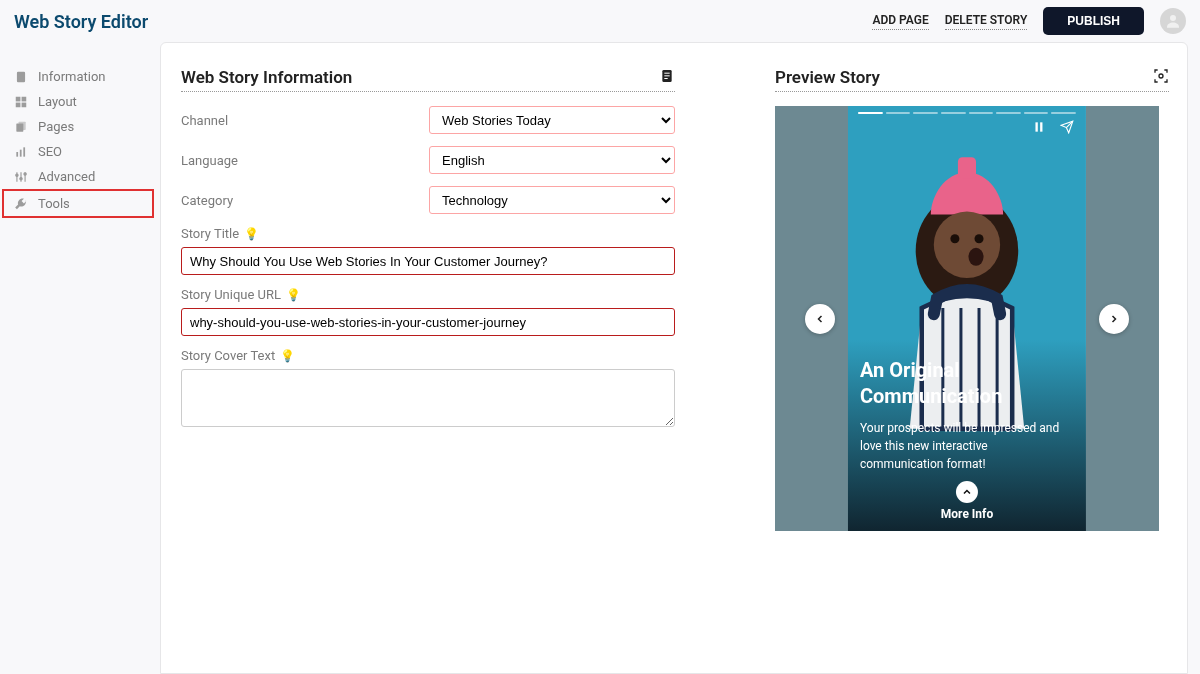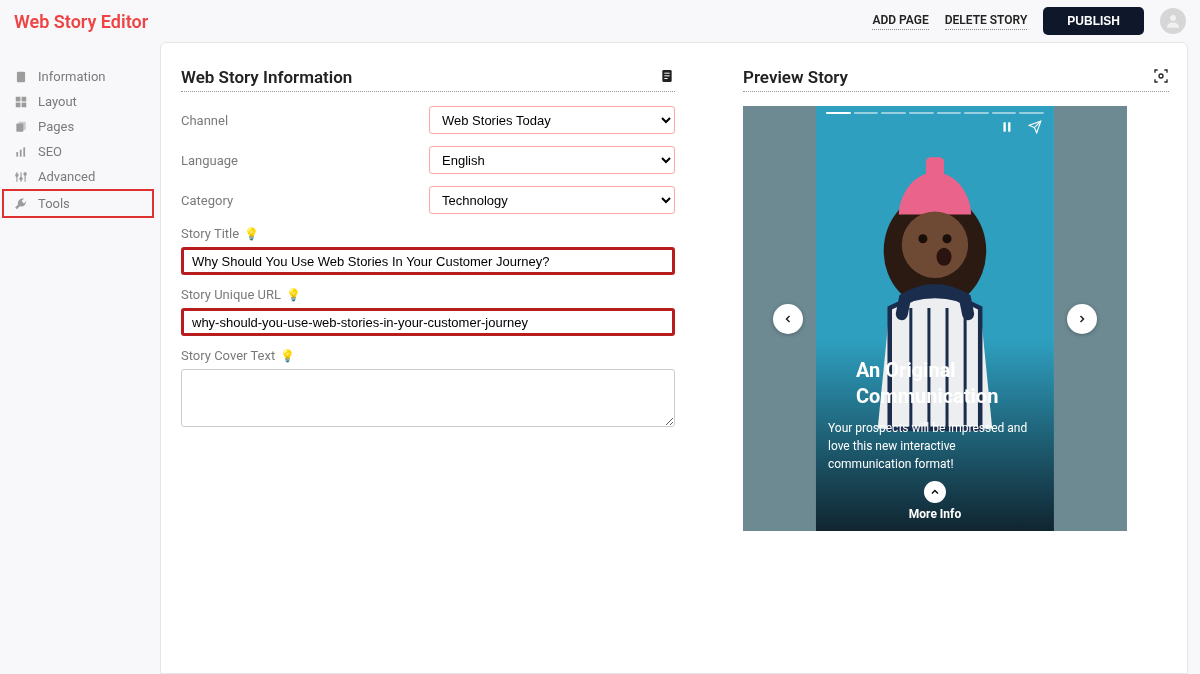--- a/index.html
+++ b/index.html
@@ -16,21 +16,21 @@
   height: 42px;
   display: flex;
   align-items: center;
   justify-content: space-between;
   padding: 0 14px;
   background: #F8F8FA;
 }
 .header-title {
   font-size: 18px;
   font-weight: 600;
-  color: #ef4444;
+  color: #0c4a6e;
 }
 .header-actions { display: flex; align-items: center; gap: 16px; }
 .link-btn {
   font-size: 12px;
   font-weight: 600;
   color: #222;
   cursor: pointer;
   border-bottom: 1px dotted #888;
   padding-bottom: 2px;
 }
@@ -72,21 +72,21 @@
   margin: 0 6px 4px 2px;
 }
 .main-panel {
   flex: 1;
   background: #fff;
   border: 1px solid #e6e6e8;
   border-radius: 6px 6px 0 0;
   margin-right: 12px;
   padding: 24px 18px 18px 20px;
   display: flex;
-  gap: 68px;
+  gap: 100px;
   overflow: hidden;
 }
 .left-col { width: 494px; }
 .right-col { flex: 1; min-width: 0; }
 .section-head {
   display: flex; justify-content: space-between; align-items: flex-end;
   border-bottom: 1px dotted #999;
   padding-bottom: 4px;
   margin-bottom: 14px;
 }
@@ -100,21 +100,21 @@
   flex: 1; height: 28px;
   border: 1px solid #fca5a5; border-radius: 3px;
   padding: 0 8px; font-size: 13px;
   background: #fff;
 }
 .field-block { margin-bottom: 12px; }
 .field-label { color: #7a7a7a; font-size: 13px; margin-bottom: 6px; display: flex; align-items: center; gap: 5px;}
 .bulb { color: #F0B429; font-size: 12px; }
 input[type=text] {
   width: 100%; height: 28px;
-  border: 3px solid #b91c1c; border-radius: 3px;
+  border: 1px solid #b91c1c; border-radius: 3px;
   padding: 0 8px; font-size: 13px;
 }
 textarea {
   width: 100%; height: 58px;
   border: 1px solid #ccc; border-radius: 3px;
   padding: 6px 8px; font-size: 13px; resize: vertical;
 }
 .preview-stage {
   position: relative;
   width: 100%;
@@ -151,21 +151,21 @@
   display: flex; gap: 3px;
 }
 .prog-bars span { flex: 1; height: 2px; background: rgba(255,255,255,0.5); border-radius: 2px; }
 .prog-bars span:first-child { background: #fff; }
 .top-controls {
   position: absolute; top: 14px; right: 12px;
   display: flex; gap: 14px;
 }
 .top-controls span { color: #fff; cursor:pointer; }
 .overlay-text { padding: 0 12px 8px 12px; color: #fff; position: relative; z-index: 5; }
-.overlay-text h3 { font-size: 20px; font-weight: 700; line-height: 1.3; margin-bottom: 10px; margin-left: 28px;}
+.overlay-text h3 { font-size: 20px; font-weight: 700; line-height: 1.3; margin-bottom: 10px;}
 .overlay-text p { font-size: 12px; line-height: 1.5; }
 .more-info { text-align: center; padding-bottom: 10px; color: #fff; position: relative; z-index:5; cursor:pointer;}
 .more-info .circ { width: 22px; height: 22px; border-radius: 50%; background: #fff; display:inline-flex; align-items:center; justify-content:center; margin-bottom:4px;}
 .more-info .circ svg { width: 12px; height:12px; }
 .more-info .lbl { font-size: 12px; font-weight:700; }
 .person {
   position: absolute; left: 50%; transform: translateX(-50%);
   top: 34px; width: 76%; height: 72%;
   display:flex; align-items:flex-start; justify-content:center;
 }

